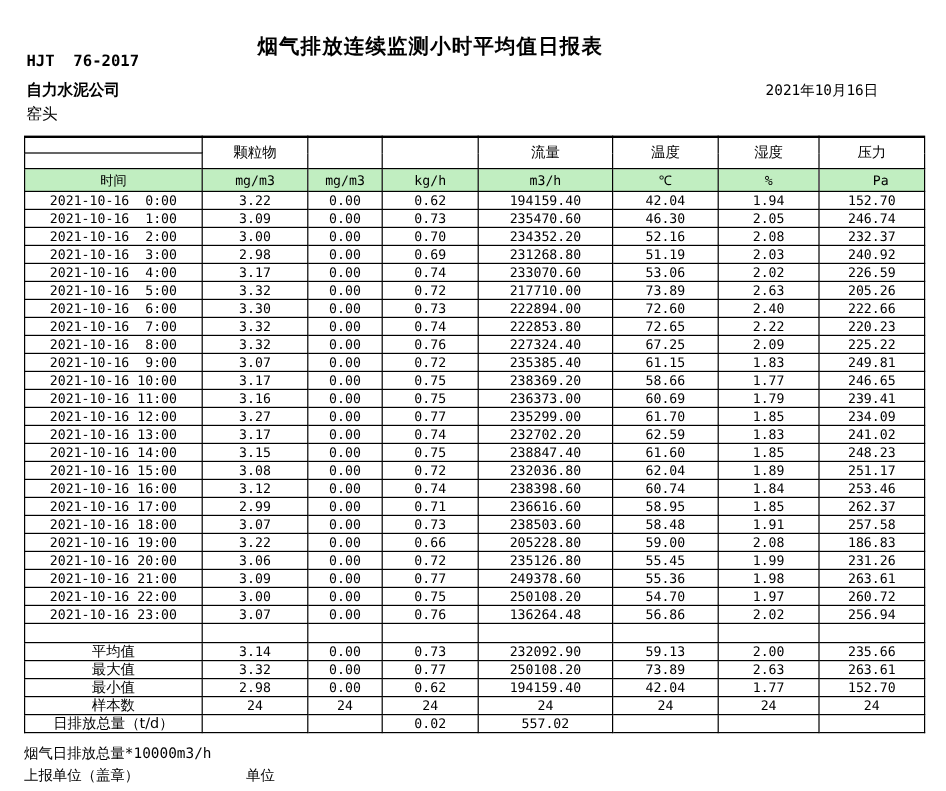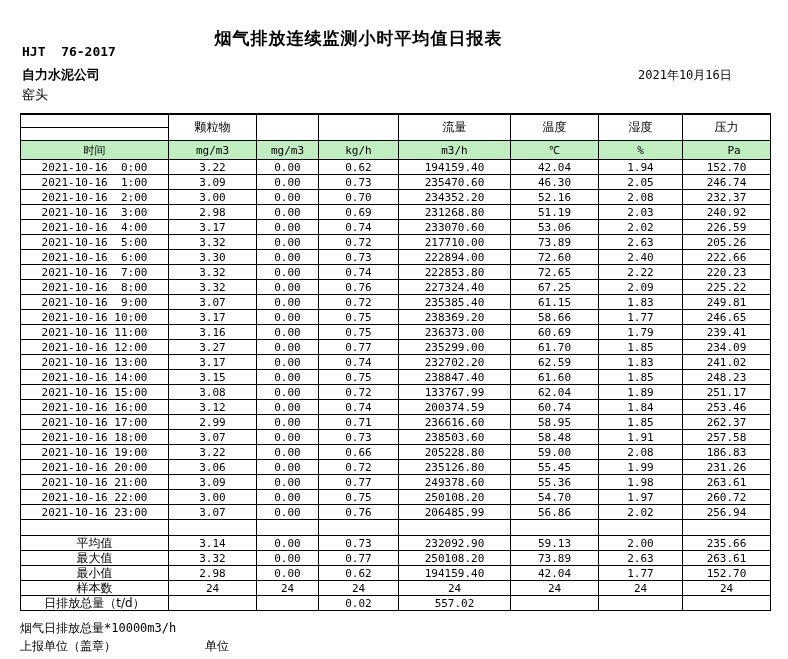--- a/index.html
+++ b/index.html
@@ -284,31 +284,31 @@
           <td>238847.40</td>
           <td>61.60</td>
           <td>1.85</td>
           <td>248.23</td>
         </tr>
         <tr>
           <td class="time">2021-10-16 15:00</td>
           <td>3.08</td>
           <td>0.00</td>
           <td>0.72</td>
-          <td>133767.99</td>
+          <td>232036.80</td>
           <td>62.04</td>
           <td>1.89</td>
           <td>251.17</td>
         </tr>
         <tr>
           <td class="time">2021-10-16 16:00</td>
           <td>3.12</td>
           <td>0.00</td>
           <td>0.74</td>
-          <td>200374.59</td>
+          <td>238398.60</td>
           <td>60.74</td>
           <td>1.84</td>
           <td>253.46</td>
         </tr>
         <tr>
           <td class="time">2021-10-16 17:00</td>
           <td>2.99</td>
           <td>0.00</td>
           <td>0.71</td>
           <td>236616.60</td>
@@ -364,21 +364,21 @@
           <td>250108.20</td>
           <td>54.70</td>
           <td>1.97</td>
           <td>260.72</td>
         </tr>
         <tr>
           <td class="time">2021-10-16 23:00</td>
           <td>3.07</td>
           <td>0.00</td>
           <td>0.76</td>
-          <td>206485.99</td>
+          <td>136264.48</td>
           <td>56.86</td>
           <td>2.02</td>
           <td>256.94</td>
         </tr>
         <tr class="spacer-row">
           <td></td>
           <td></td>
           <td></td>
           <td></td>
           <td></td>

